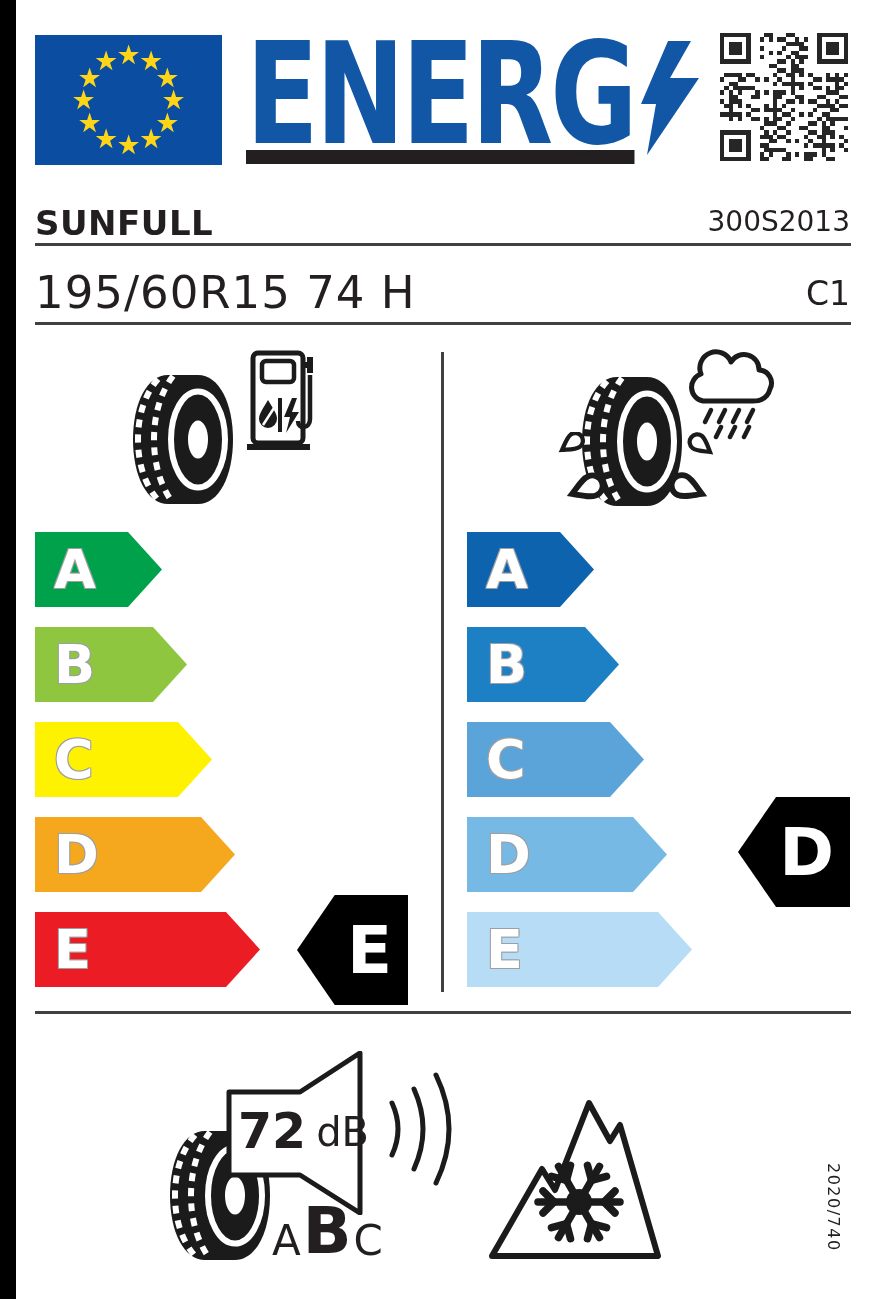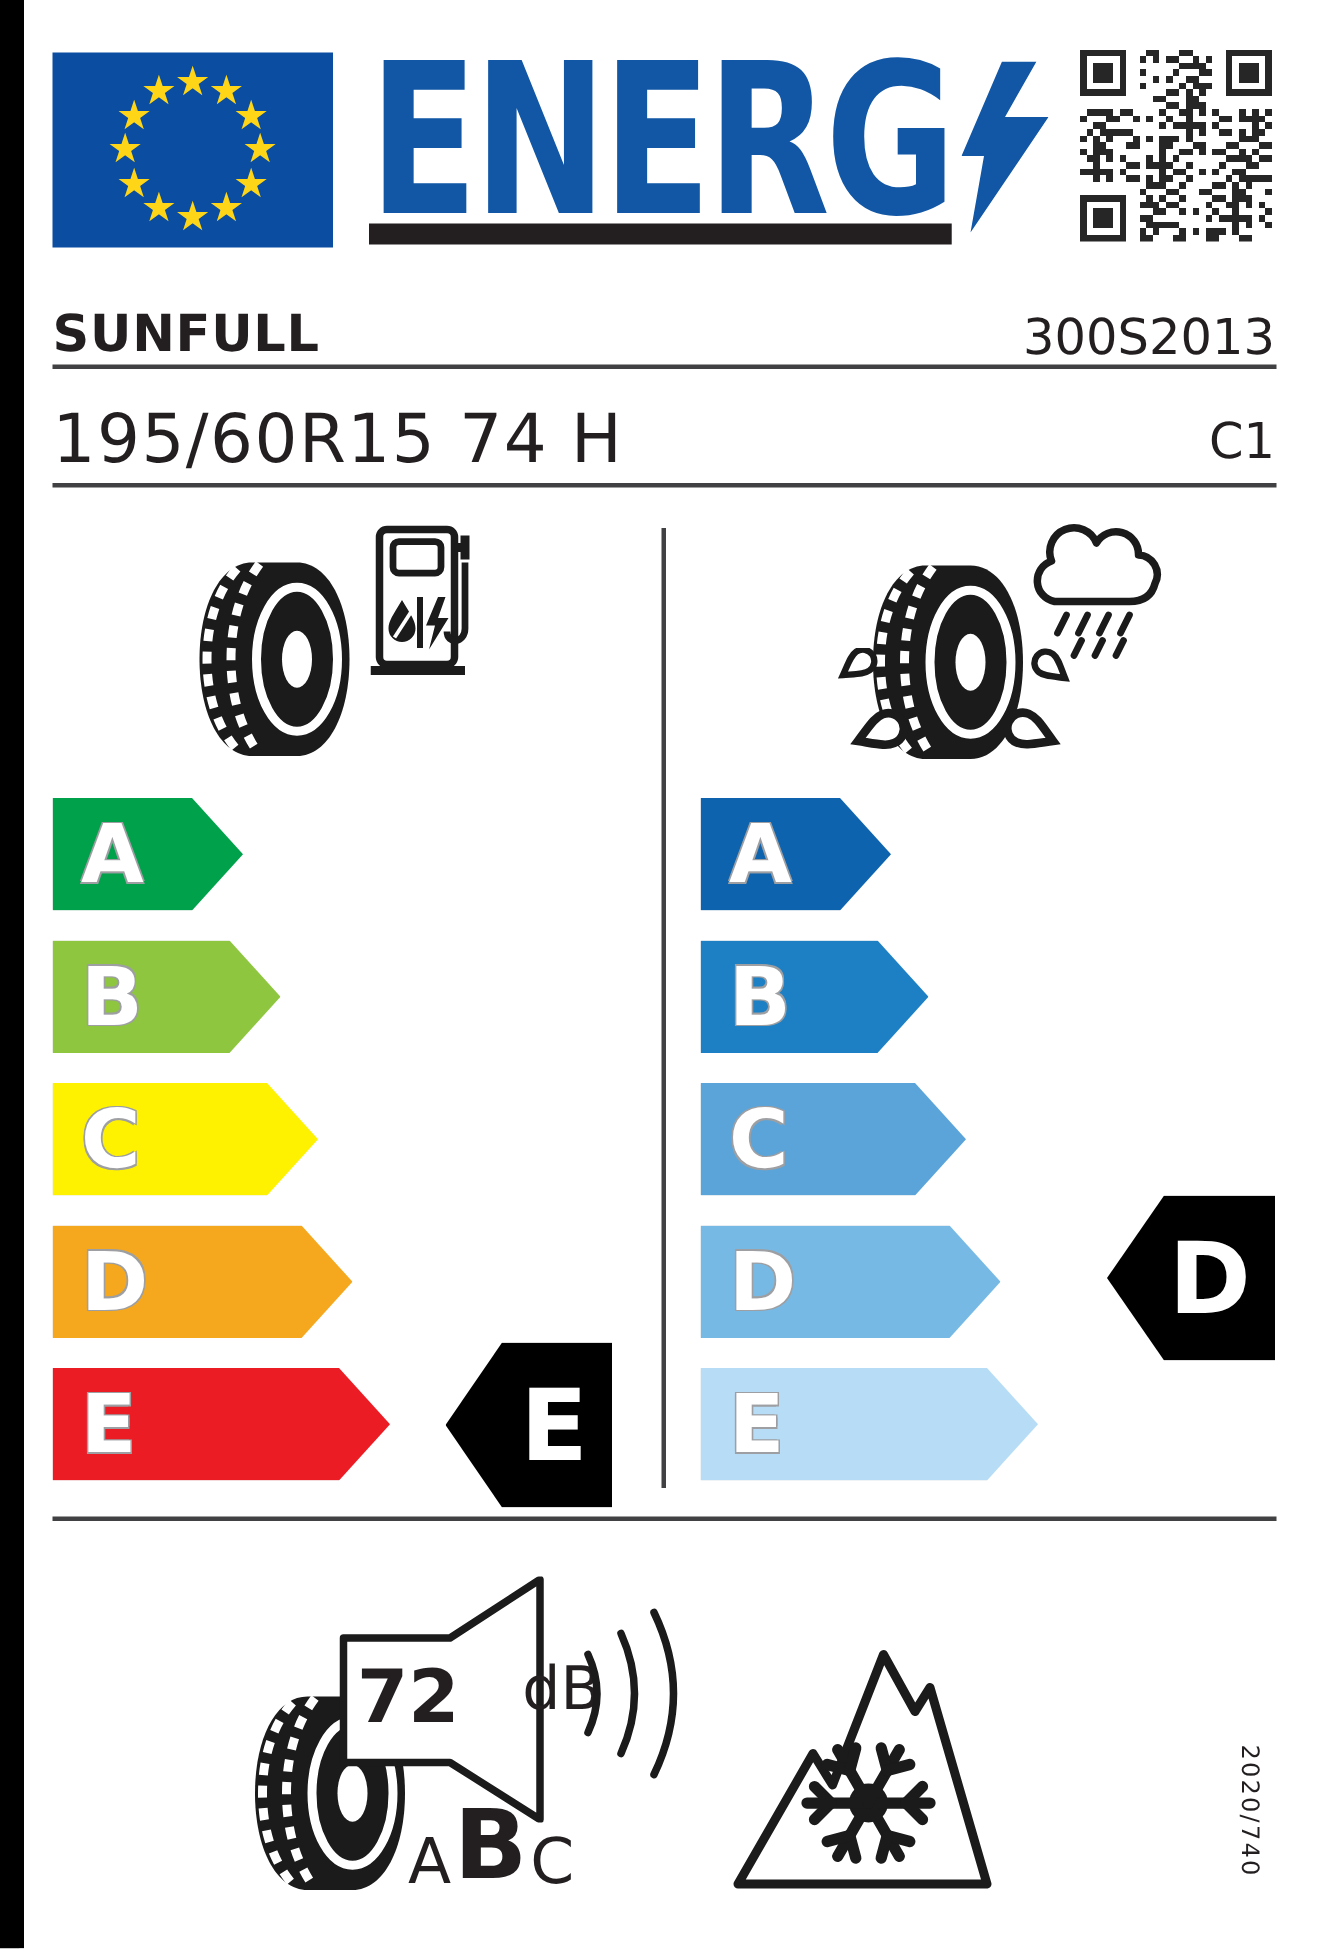--- a/index.html
+++ b/index.html
@@ -12,21 +12,21 @@
   
   #eu-flag{left:35px;top:35px;width:187px;height:130px;}
   .star{position:absolute;font-size:27px;line-height:27px;width:27px;text-align:center;}
   #energ{left:246px;top:36px;height:118px;display:flex;align-items:center;text-decoration:underline;}
   #energ .word{font-size:140px;font-weight:bold;line-height:110px;letter-spacing:-4px;
                transform:scaleX(0.76);transform-origin:0 50%;}
   #bolt{left:641px;top:41px;}
   #qr{left:720px;top:33px;}
   
   #brand{left:35px;top:203px;font-size:34px;font-weight:bold;letter-spacing:0.5px;}
-  #model{right:36px;top:205px;font-size:33px;}
+  #model{right:36px;top:205px;font-size:28px;}
   .rule{left:35px;width:816px;height:3px;background:#414042;}
   #rule1{top:243px;}
   #rule2{top:322px;}
   #rule3{top:1011px;}
   #tire-size{left:35px;top:266px;font-size:45px;letter-spacing:1px;}
   #tire-class{right:36px;top:274px;font-size:33px;}
   
   #v-divider{left:441px;top:352px;width:3px;height:640px;background:#414042;}
   .arrow{position:absolute;height:75px;filter:drop-shadow(0 0 1px #808285);
          clip-path:polygon(0 0,calc(100% - 34px) 0,100% 50%,calc(100% - 34px) 100%,0 100%);}
@@ -36,21 +36,21 @@
   .row-a{top:532px;} .row-b{top:627px;} .row-c{top:722px;} .row-d{top:817px;} .row-e{top:912px;}
   .w-a{width:127px;} .w-b{width:152px;} .w-c{width:177px;} .w-d{width:200px;} .w-e{width:225px;}
   .selector{position:absolute;background:#000;color:#fff;display:flex;align-items:center;justify-content:flex-end;
             padding-right:16px;box-sizing:border-box;font-size:66px;font-weight:bold;
             clip-path:polygon(0 50%,34% 0,100% 0,100% 100%,34% 100%);}
   #fuel-selector{left:297px;top:895px;width:111px;height:110px;}
   #wet-selector{left:738px;top:797px;width:112px;height:110px;}
   
   svg{display:block;}
   
-  #noise-value{left:238px;top:1103px;display:flex;align-items:flex-start;gap:32px;}
+  #noise-value{left:238px;top:1103px;display:flex;align-items:center;}
   #noise-value .val{font-size:49px;font-weight:bold;}
   #noise-value .unit{font-size:40px;margin-left:10px;}
   #noise-class{left:272px;top:1198px;height:64px;display:flex;align-items:flex-end;gap:2px;}
   #noise-class .sm{font-size:42px;line-height:1;}
   #noise-class .lg{font-size:64px;line-height:0.95;font-weight:bold;}
   #regulation{left:824px;top:1163px;writing-mode:vertical-rl;font-size:16px;letter-spacing:1.5px;}
 </style>
 </head>
 <body>
 

